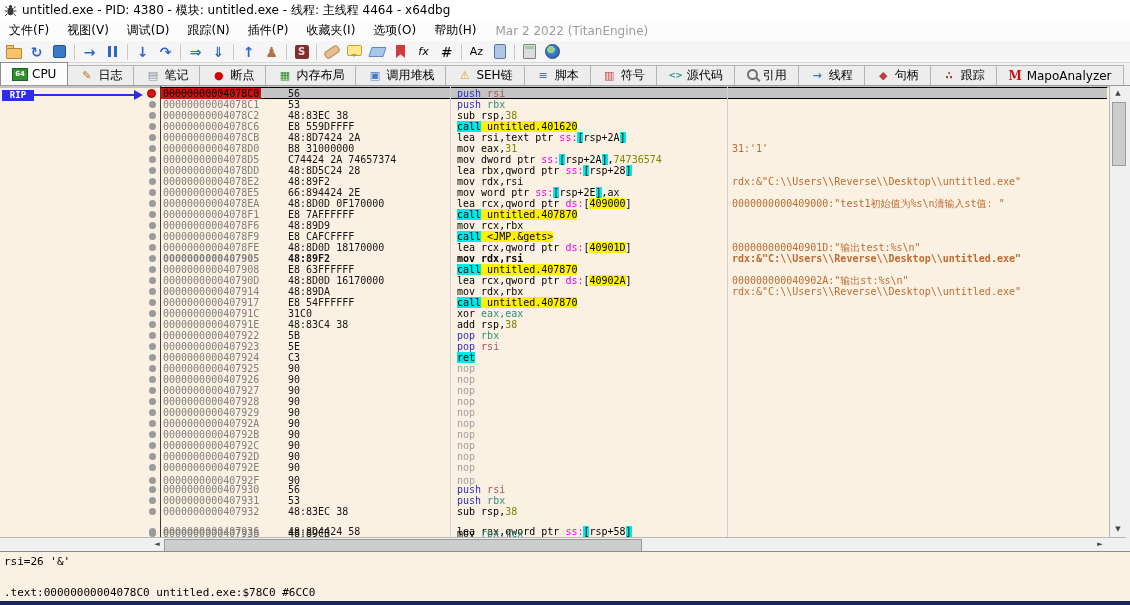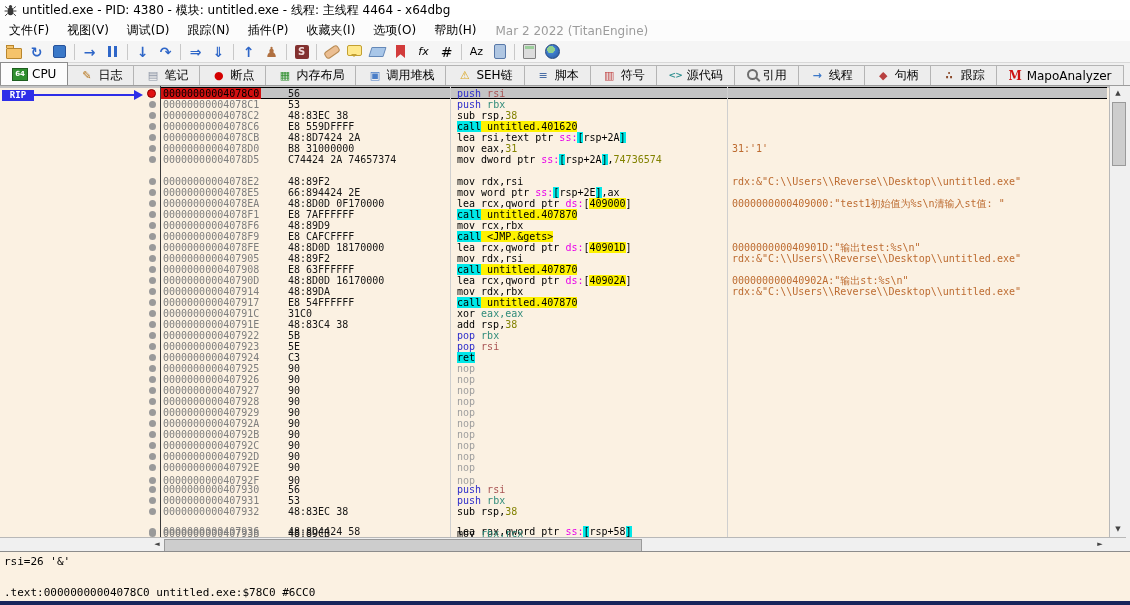--- a/index.html
+++ b/index.html
@@ -267,28 +267,29 @@
     <span class="rip-label">RIP</span>
     <div class="rip-line"></div>
     <div class="rip-head"></div>
   <div class="drow sel" style="top: 0px;"><span class="bullet bp"></span><span class="addr cip">00000000004078C0</span><span class="bytes">56</span><span class="instr"><span class="tk-mnp">push </span><span class="tk-rR">rsi</span></span></div>
       <div class="drow" style="top: 11px;"><span class="bullet"></span><span class="addr">00000000004078C1</span><span class="bytes">53</span><span class="instr"><span class="tk-mnp">push </span><span class="tk-rG">rbx</span></span></div>
       <div class="drow" style="top: 22px;"><span class="bullet"></span><span class="addr">00000000004078C2</span><span class="bytes">48:83EC 38</span><span class="instr"><span class="tk-k">sub rsp,</span><span class="tk-num">38</span></span></div>
       <div class="drow" style="top: 33px;"><span class="bullet"></span><span class="addr">00000000004078C6</span><span class="bytes">E8 559DFFFF</span><span class="instr"><span class="tk-callm">call</span><span class="tk-cop"> untitled.401620</span></span></div>
       <div class="drow" style="top: 44px;"><span class="bullet"></span><span class="addr">00000000004078CB</span><span class="bytes">48:8D7424 2A</span><span class="instr"><span class="tk-k">lea rsi,text ptr </span><span class="tk-seg">ss:</span><span class="tk-brk">[</span><span class="tk-k">rsp+2A</span><span class="tk-brk">]</span></span></div>
       <div class="drow" style="top: 55px;"><span class="bullet"></span><span class="addr">00000000004078D0</span><span class="bytes">B8 31000000</span><span class="instr"><span class="tk-k">mov eax,</span><span class="tk-num">31</span></span><span class="cmt">31:'1'</span></div>
       <div class="drow" style="top: 66px;"><span class="bullet"></span><span class="addr">00000000004078D5</span><span class="bytes">C74424 2A 74657374</span><span class="instr"><span class="tk-k">mov dword ptr </span><span class="tk-seg">ss:</span><span class="tk-brk">[</span><span class="tk-k">rsp+2A</span><span class="tk-brk">]</span><span class="tk-k">,</span><span class="tk-num">74736574</span></span></div>
+      <div class="drow" style="top: 77px;"><span class="bullet"></span><span class="addr">00000000004078DD</span><span class="bytes">48:8D5C24 28</span><span class="instr"><span class="tk-k">lea rbx,qword ptr </span><span class="tk-seg">ss:</span><span class="tk-brk">[</span><span class="tk-k">rsp+28</span><span class="tk-brk">]</span></span></div>
       <div class="drow" style="top: 88px;"><span class="bullet"></span><span class="addr">00000000004078E2</span><span class="bytes">48:89F2</span><span class="instr"><span class="tk-k">mov rdx,rsi</span></span><span class="cmt">rdx:&amp;"C:\\Users\\Reverse\\Desktop\\untitled.exe"</span></div>
       <div class="drow" style="top: 99px; text-align: center;"><span class="bullet"></span><span class="addr">00000000004078E5</span><span class="bytes">66:894424 2E</span><span class="instr"><span class="tk-k">mov word ptr </span><span class="tk-seg">ss:</span><span class="tk-brk">[</span><span class="tk-k">rsp+2E</span><span class="tk-brk">]</span><span class="tk-k">,ax</span></span></div>
       <div class="drow" style="top: 110px;"><span class="bullet"></span><span class="addr">00000000004078EA</span><span class="bytes">48:8D0D 0F170000</span><span class="instr"><span class="tk-k">lea rcx,qword ptr </span><span class="tk-seg">ds:</span><span class="tk-k">[</span><span class="tk-yad">409000</span><span class="tk-k">]</span></span><span class="cmt">0000000000409000:"test1初始值为%s\n清输入st值: "</span></div>
       <div class="drow" style="top: 121px;"><span class="bullet"></span><span class="addr">00000000004078F1</span><span class="bytes">E8 7AFFFFFF</span><span class="instr"><span class="tk-callm">call</span><span class="tk-cop"> untitled.407870</span></span></div>
       <div class="drow" style="top: 132px;"><span class="bullet"></span><span class="addr">00000000004078F6</span><span class="bytes">48:89D9</span><span class="instr"><span class="tk-k">mov rcx,rbx</span></span></div>
       <div class="drow" style="top: 143px;"><span class="bullet"></span><span class="addr">00000000004078F9</span><span class="bytes">E8 CAFCFFFF</span><span class="instr"><span class="tk-callm">call</span><span class="tk-cop"> &lt;JMP.&amp;gets&gt;</span></span></div>
       <div class="drow" style="top: 154px;"><span class="bullet"></span><span class="addr">00000000004078FE</span><span class="bytes">48:8D0D 18170000</span><span class="instr"><span class="tk-k">lea rcx,qword ptr </span><span class="tk-seg">ds:</span><span class="tk-k">[</span><span class="tk-yad">40901D</span><span class="tk-k">]</span></span><span class="cmt">000000000040901D:"输出test:%s\n"</span></div>
-      <div class="drow" style="top: 165px;"><span class="bullet"></span><span class="addr">0000000000407905</span><span class="bytes">48:89F2</span><span class="instr"><span class="tk-k">mov rdx,rsi</span></span><span class="cmt">rdx:&amp;"C:\\Users\\Reverse\\Desktop\\untitled.exe"</span></div>
+      <div class="drow" style="top: 165px; font-weight: bold;"><span class="bullet"></span><span class="addr">0000000000407905</span><span class="bytes">48:89F2</span><span class="instr"><span class="tk-k">mov rdx,rsi</span></span><span class="cmt">rdx:&amp;"C:\\Users\\Reverse\\Desktop\\untitled.exe"</span></div>
       <div class="drow" style="top: 176px;"><span class="bullet"></span><span class="addr">0000000000407908</span><span class="bytes">E8 63FFFFFF</span><span class="instr"><span class="tk-callm">call</span><span class="tk-cop"> untitled.407870</span></span></div>
       <div class="drow" style="top: 187px;"><span class="bullet"></span><span class="addr">000000000040790D</span><span class="bytes">48:8D0D 16170000</span><span class="instr"><span class="tk-k">lea rcx,qword ptr </span><span class="tk-seg">ds:</span><span class="tk-k">[</span><span class="tk-yad">40902A</span><span class="tk-k">]</span></span><span class="cmt">000000000040902A:"输出st:%s\n"</span></div>
       <div class="drow" style="top: 198px;"><span class="bullet"></span><span class="addr">0000000000407914</span><span class="bytes">48:89DA</span><span class="instr"><span class="tk-k">mov rdx,rbx</span></span><span class="cmt">rdx:&amp;"C:\\Users\\Reverse\\Desktop\\untitled.exe"</span></div>
       <div class="drow" style="top: 209px;"><span class="bullet"></span><span class="addr">0000000000407917</span><span class="bytes">E8 54FFFFFF</span><span class="instr"><span class="tk-callm">call</span><span class="tk-cop"> untitled.407870</span></span></div>
       <div class="drow" style="top: 220px;"><span class="bullet"></span><span class="addr">000000000040791C</span><span class="bytes">31C0</span><span class="instr"><span class="tk-k">xor </span><span class="tk-rG">eax,eax</span></span></div>
       <div class="drow" style="top: 231px;"><span class="bullet"></span><span class="addr">000000000040791E</span><span class="bytes">48:83C4 38</span><span class="instr"><span class="tk-k">add rsp,</span><span class="tk-num">38</span></span></div>
       <div class="drow" style="top: 242px;"><span class="bullet"></span><span class="addr">0000000000407922</span><span class="bytes">5B</span><span class="instr"><span class="tk-mnp">pop </span><span class="tk-rG">rbx</span></span></div>
       <div class="drow" style="top: 253px;"><span class="bullet"></span><span class="addr">0000000000407923</span><span class="bytes">5E</span><span class="instr"><span class="tk-mnp">pop </span><span class="tk-rR">rsi</span></span></div>
       <div class="drow" style="top: 264px;"><span class="bullet"></span><span class="addr">0000000000407924</span><span class="bytes">C3</span><span class="instr"><span class="tk-ret">ret</span></span></div>
       <div class="drow" style="top: 275px;"><span class="bullet"></span><span class="addr">0000000000407925</span><span class="bytes">90</span><span class="instr"><span class="tk-nop">nop</span></span></div>

